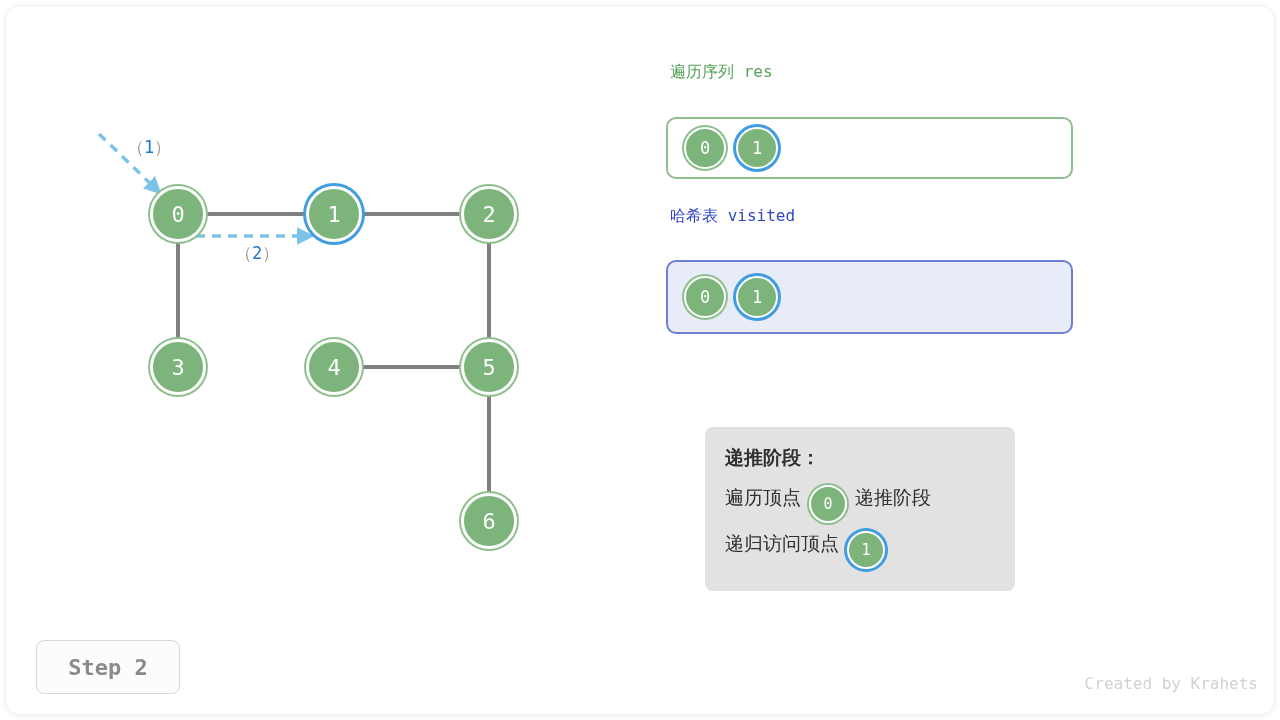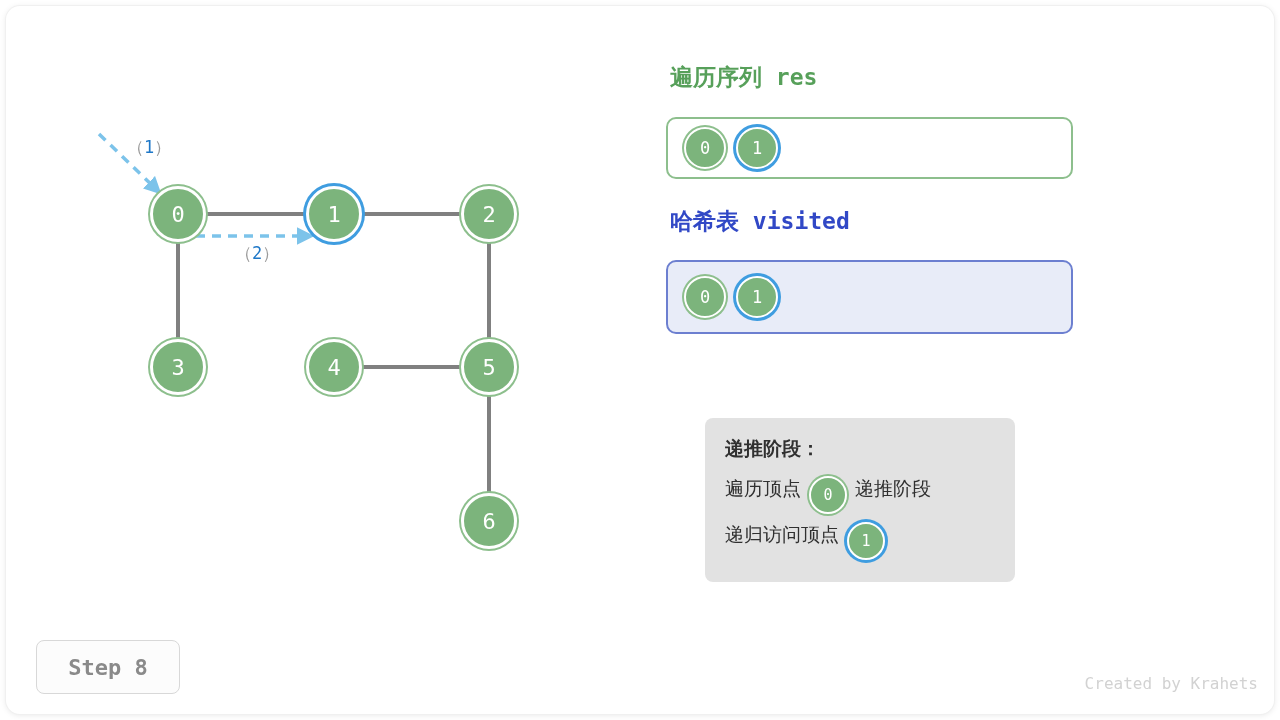--- a/index.html
+++ b/index.html
@@ -85,22 +85,22 @@
     position: absolute;
     left: 666px;
     top: 0;
     width: 600px;
     height: 620px;
   }
 
   .sec-title {
     position: absolute;
     font-family: "DejaVu Sans Mono", "Liberation Mono", monospace;
-    font-size: 23px;
-    font-weight: bold;
+    font-size: 16px;
+    font-weight: normal;
     white-space: nowrap;
   }
   .sec-title.res { color: #57a05a; left: 4px; top: 62px; }
   .sec-title.vis { color: #3148c6; left: 4px; top: 206px; }
 
   .seq-box {
     position: absolute;
     box-sizing: border-box;
     border-radius: 10px;
     display: flex;
@@ -130,21 +130,21 @@
     border: 2px solid #ffffff;
     box-shadow: 0 0 0 2px #8dbf8d;
     flex: none;
   }
   .node-s.sel { box-shadow: 0 0 0 3px #3f9de0; }
 
   
   .explain {
     position: absolute;
     left: 39px;
-    top: 418px;
+    top: 427px;
     width: 310px;
     height: 164px;
     background: #e2e2e2;
     border-radius: 8px;
     box-sizing: border-box;
     padding: 18px 20px 0 20px;
   }
   .explain .head {
     font-size: 19px;
     font-weight: bold;
@@ -294,16 +294,16 @@
 
       <div class="line">
         <span>递归访问顶点</span>
         <span class="node node-i sel">
             <span>1</span>
           </span>
       </div>
     </div>
   </div>
 
-  <div class="step-badge">Step 8</div>
+  <div class="step-badge">Step 2</div>
 
   <div class="footer">Created by Krahets</div>
 </div>
 
 </body></html>

